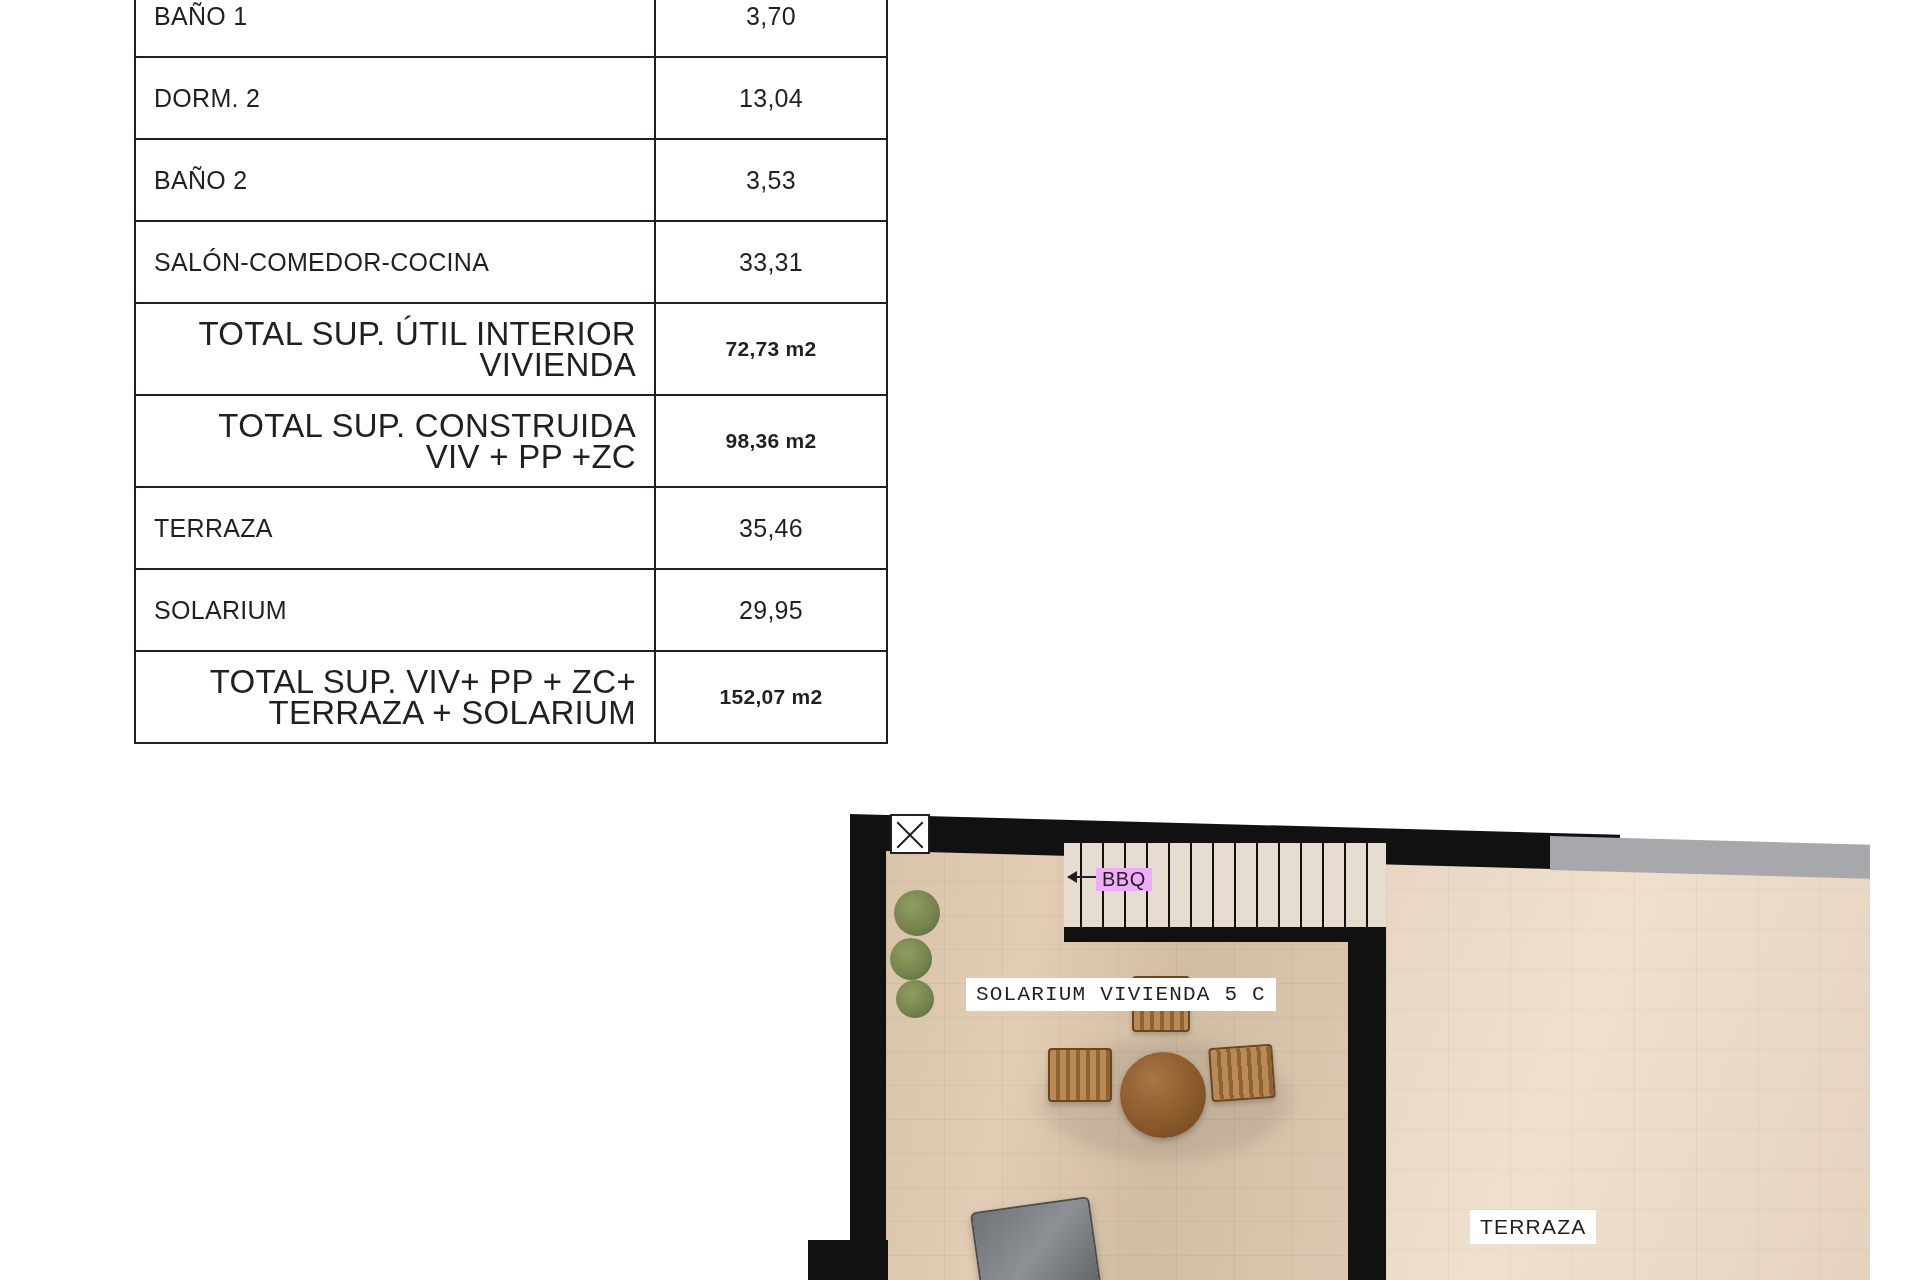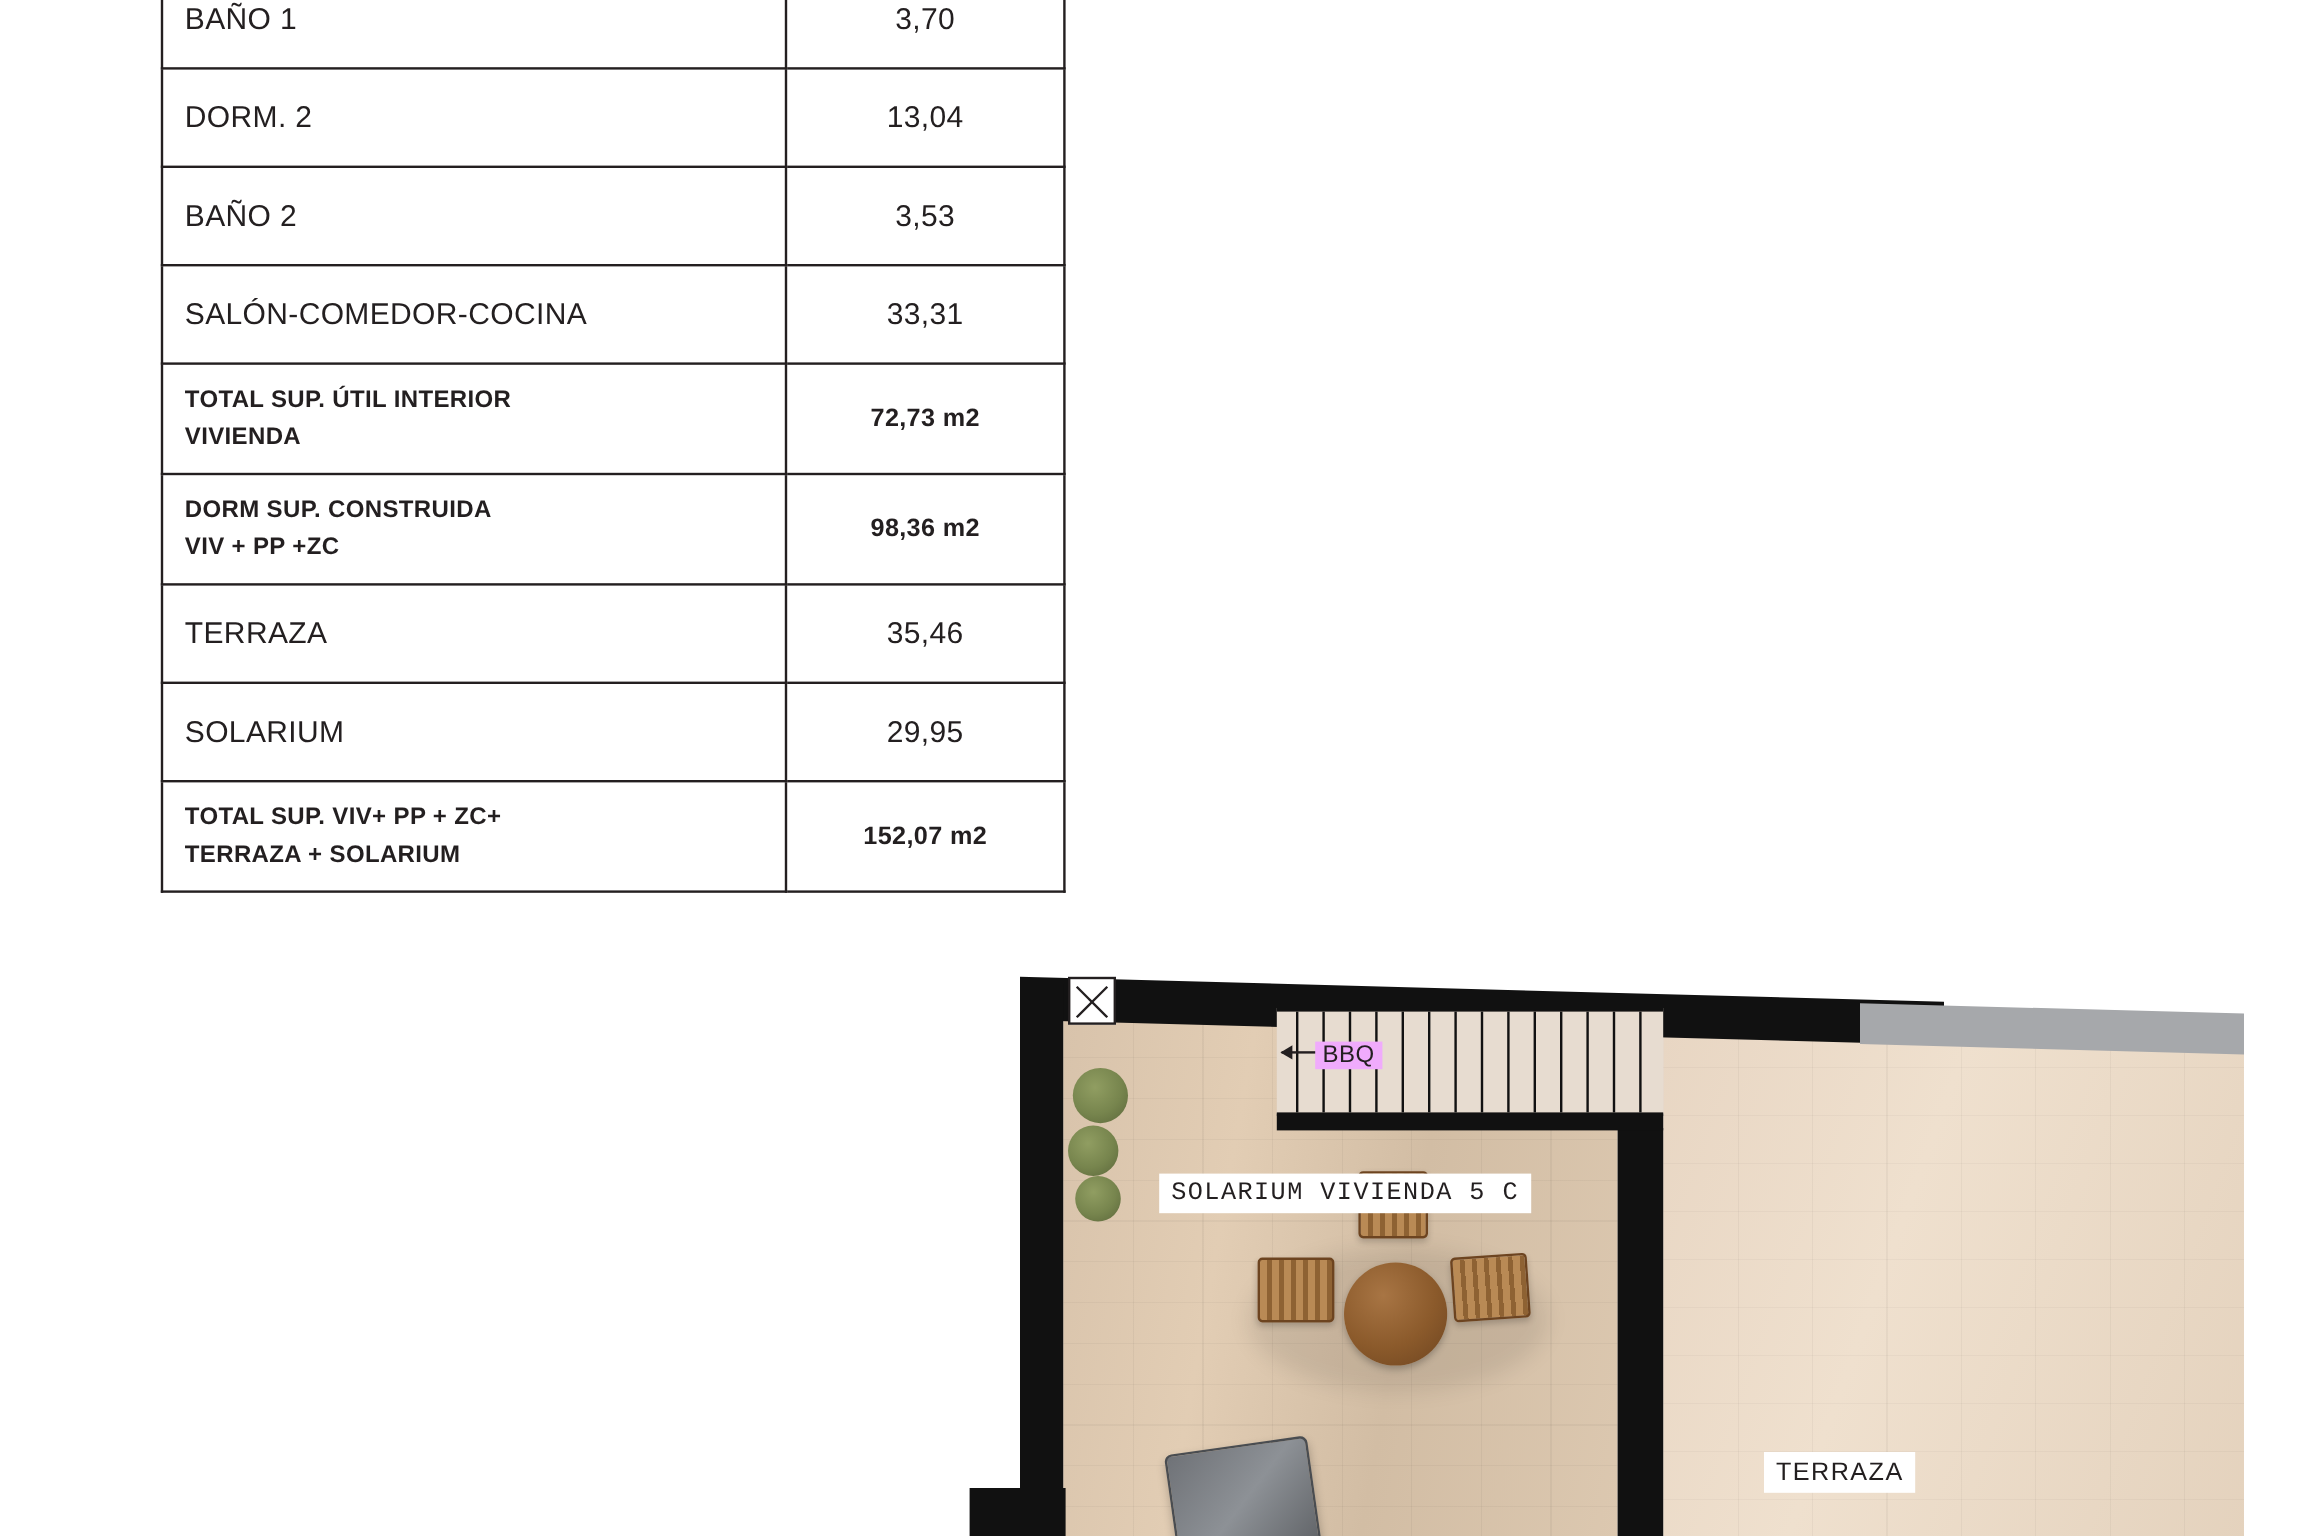--- a/index.html
+++ b/index.html
@@ -42,23 +42,24 @@
     font-size: 25px;
     font-weight: 400;
   }
   .areas-table td.value {
     width: 232px;
     font-size: 25px;
     font-weight: 400;
     text-align: center;
   }
   .areas-table tr.total td.label {
-    font-weight: 700;
-    font-size: 20px;
+    font-weight: 400;
+    font-size: 33px;
     line-height: 31px;
+    text-align: right;
   }
   .areas-table tr.total td.value {
     font-weight: 700;
     font-size: 21px;
   }
   .areas-table tr.total td { height: 92px; }
   .lbl-line { display: block; }
 
   
   .plan {
@@ -307,21 +308,21 @@
       </tr>
       <tr class="total">
         <td class="label">
           <span class="lbl-line">TOTAL SUP. ÚTIL INTERIOR</span>
           <span class="lbl-line">VIVIENDA</span>
         </td>
         <td class="value">72,73 m2</td>
       </tr>
       <tr class="total">
         <td class="label">
-          <span class="lbl-line">DORM SUP. CONSTRUIDA</span>
+          <span class="lbl-line">TOTAL SUP. CONSTRUIDA</span>
           <span class="lbl-line">VIV + PP +ZC</span>
         </td>
         <td class="value">98,36 m2</td>
       </tr>
       <tr>
         <td class="label">TERRAZA</td>
         <td class="value">35,46</td>
       </tr>
       <tr>
         <td class="label">SOLARIUM</td>

